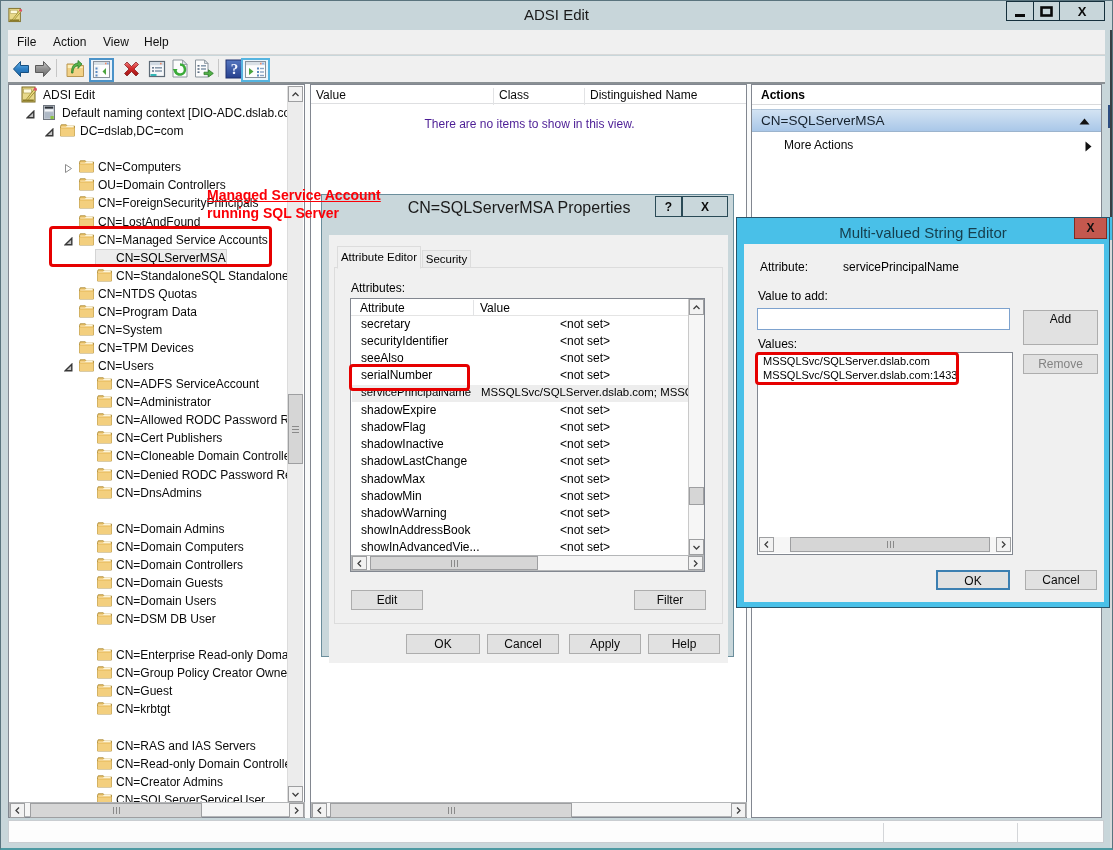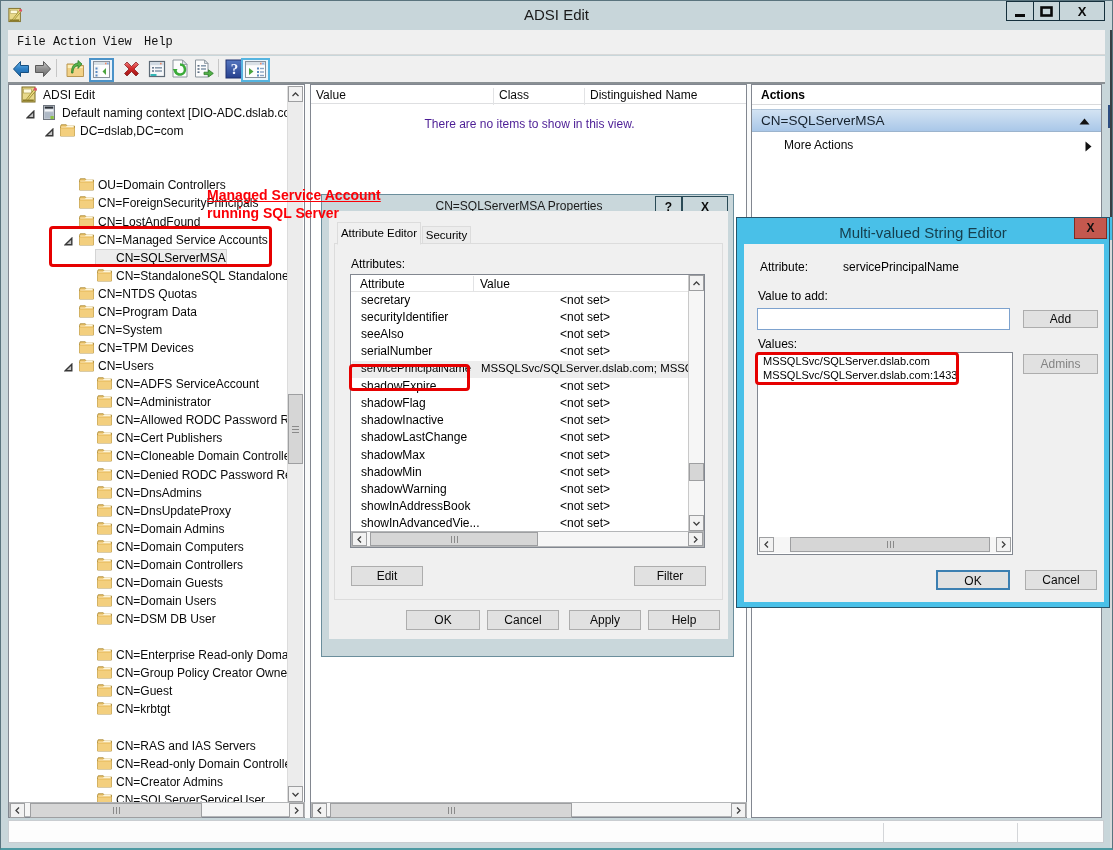--- a/index.html
+++ b/index.html
@@ -7,21 +7,21 @@
        background:#c8d6da; position:relative; }
 .abs { position:absolute; }
 
 #outerborder { position:absolute; inset:0; border:1px solid #5a747e; border-bottom:2px solid #4d99a2; pointer-events:none; z-index:50; }
 #titlebar { position:absolute; left:0; top:0; width:1113px; height:30px; background:#c8d6da; }
 #title { position:absolute; left:0; right:0; top:6px; text-align:center; font-size:15px; color:#1a1a1a; }
 .wbtn { position:absolute; top:1px; height:20px; border:1px solid #16303c; color:#0a0a0a;
         text-align:center; background:#c8d6da; }
 #appicon { position:absolute; left:8px; top:7px; } #appicon svg { width:15px; height:16px; }
 #menubar { position:absolute; left:8px; top:30px; width:1097px; height:25px; background:#f0f0f0; border-bottom:1px solid #d8d8d8;}
-.mi { position:absolute; top:5px; font-size:12px; color:#111;font-family:Liberation Mono, monospace; }
+.mi { position:absolute; top:5px; font-size:12px; color:#111; }
 #toolbar { position:absolute; left:8px; top:56px; width:1097px; height:28px; background:#f0f0f0; border-bottom:2px solid #8a9094; }
 .tsep { position:absolute; top:3px; width:1px; height:18px; background:#c6c6c6; }
 
 #treepanel { position:absolute; left:8px; top:84px; width:297px; height:734px;
   background:#fff; border:1px solid #828790; overflow:hidden; }
 .trow { position:absolute; left:0; height:18px; width:287px; overflow:hidden; }
 .trow .tt { position:absolute; top:2px; white-space:nowrap; font-size:12px; color:#0a0a0a; }
 .trow .ic { position:absolute; }
 .trow .ar { position:absolute; top:4px; }
 .selbg { position:absolute; top:0px; height:18px; background:#ededed; border:1px solid #d4d4d4; }
@@ -46,23 +46,23 @@
 .ssep { position:absolute; top:2px; width:1px; height:19px; background:#d4d6d9; }
 
 .sb { position:absolute; background:#f6f6f6; border:1px solid #b4b6b8; }
 .sbtn { position:absolute; background:#f2f2f2; border:1px solid #9e9fa1; display:flex; align-items:center; justify-content:center; }
 .sth { position:absolute; background:#d6d6d6; border:1px solid #9e9fa1; display:flex; align-items:center; justify-content:center; }
 .griph { width:7px; height:7px; border-left:1px solid #8a8a8a; border-right:1px solid #8a8a8a; background:linear-gradient(90deg,transparent 2px,#8a8a8a 2px,#8a8a8a 3px,transparent 3px); }
 .gripv { width:7px; height:7px; border-top:1px solid #8a8a8a; border-bottom:1px solid #8a8a8a; background:linear-gradient(0deg,transparent 2px,#8a8a8a 2px,#8a8a8a 3px,transparent 3px); }
 
 #propdlg { position:absolute; left:321px; top:194px; width:413px; height:463px;
   background:#c9d7db; border:1px solid #6b8e9c; z-index:10; }
-#propdlg .dtitle { position:absolute; left:0; right:17px; top:4px; text-align:center; font-size:12px; color:#1a1a1a; }
+#propdlg .dtitle { position:absolute; left:0; right:17px; top:4px; text-align:center; font-size:16px; color:#1a1a1a; }
 .dbtn { position:absolute; top:1px; height:21px; border:1px solid #2a4a56; text-align:center; font-weight:bold; color:#0a0a0a; }
-#propbody { position:absolute; left:7px; top:16px; width:399px; height:428px; background:#f0f0f0; }
+#propbody { position:absolute; left:7px; top:40px; width:399px; height:428px; background:#f0f0f0; }
 .tab { position:absolute; border:1px solid #dcdcdc; font-size:11.5px; text-align:center; }
 #tabpage { position:absolute; left:5px; top:32px; width:389px; height:357px; border:1px solid #dcdcdc; background:#f0f0f0; }
 #attrtable { position:absolute; left:21px; top:63px; width:355px; height:274px; background:#fff; border:1px solid #828790; }
 .arow { position:absolute; left:1px; height:17.2px; width:337px; font-size:12px;text-align:center; }
 .ahl { background:#ededed; }
 .ac1 { position:absolute; left:9px; top:1px; }
 .ac2 { position:absolute; left:129px; top:1px; white-space:nowrap; overflow:hidden; width:208px; }
 .btn { position:absolute; background:#e1e1e1; border:1px solid #adadad; text-align:center; font-size:12px; color:#0a0a0a; }
 
 #mvse { position:absolute; left:736px; top:217px; width:374px; height:391px;
@@ -243,20 +243,32 @@
           <path d="M7.8 1.2 L7.8 7.8 L1.2 7.8 Z" fill="#c4c4c4" stroke="#383838" stroke-width="1.4"></path>
         </svg></span>
       <span class="ic" style="left:51px;top:2px"><svg class="fi" width="15" height="13" viewBox="0 0 15 13">
           <path d="M0.5 2.5 L0.5 12 L14.5 12 L14.5 2 L7.5 2 L6.3 0.8 L1.2 0.8 Z" fill="#efc56a" stroke="#ac8c3c" stroke-width="0.9"></path>
           <path d="M1.3 2.8 L6 2.8 L7.2 1.6 L13.7 1.6 L13.7 3.4 L1.3 3.4 Z" fill="#fdf6dd"></path>
           <path d="M0.5 4.2 L14.5 4.2 L14.5 12 L0.5 12 Z" fill="#f3cf7e"></path>
           <path d="M0.5 4.2 L14.5 4.2" stroke="#e8bd5e" stroke-width="0.8"></path>
         </svg></span>
       <span class="tt" style="left:71px">DC=dslab,DC=com</span>
     </div>
+<div class="trow" style="top:73.3px">
+      <span class="ar" style="left:55px"><svg class="tg" width="9" height="9" viewBox="0 0 9 9">
+          <path d="M1.5 0.5 L7.5 4.5 L1.5 8.5 Z" fill="none" stroke="#8c8c8c" stroke-width="1"></path>
+        </svg></span>
+      <span class="ic" style="left:70px;top:2px"><svg class="fi" width="15" height="13" viewBox="0 0 15 13">
+          <path d="M0.5 2.5 L0.5 12 L14.5 12 L14.5 2 L7.5 2 L6.3 0.8 L1.2 0.8 Z" fill="#efc56a" stroke="#ac8c3c" stroke-width="0.9"></path>
+          <path d="M1.3 2.8 L6 2.8 L7.2 1.6 L13.7 1.6 L13.7 3.4 L1.3 3.4 Z" fill="#fdf6dd"></path>
+          <path d="M0.5 4.2 L14.5 4.2 L14.5 12 L0.5 12 Z" fill="#f3cf7e"></path>
+          <path d="M0.5 4.2 L14.5 4.2" stroke="#e8bd5e" stroke-width="0.8"></path>
+        </svg></span>
+      <span class="tt" style="left:89px">CN=Computers</span>
+    </div>
 <div class="trow" style="top:91.3px">
       <span class="ic" style="left:70px;top:2px"><svg class="fi" width="15" height="13" viewBox="0 0 15 13">
           <path d="M0.5 2.5 L0.5 12 L14.5 12 L14.5 2 L7.5 2 L6.3 0.8 L1.2 0.8 Z" fill="#efc56a" stroke="#ac8c3c" stroke-width="0.9"></path>
           <path d="M1.3 2.8 L6 2.8 L7.2 1.6 L13.7 1.6 L13.7 3.4 L1.3 3.4 Z" fill="#fdf6dd"></path>
           <path d="M0.5 4.2 L14.5 4.2 L14.5 12 L0.5 12 Z" fill="#f3cf7e"></path>
           <path d="M0.5 4.2 L14.5 4.2" stroke="#e8bd5e" stroke-width="0.8"></path>
         </svg></span>
       <span class="tt" style="left:89px">OU=Domain Controllers</span>
     </div>
 <div class="trow" style="top:109.4px">
@@ -411,29 +423,20 @@
       <span class="tt" style="left:107px">CN=Denied RODC Password Repli</span>
     </div>
 <div class="trow" style="top:398.5px">
       <span class="ic" style="left:88px;top:2px"><svg class="fi" width="15" height="13" viewBox="0 0 15 13">
           <path d="M0.5 2.5 L0.5 12 L14.5 12 L14.5 2 L7.5 2 L6.3 0.8 L1.2 0.8 Z" fill="#efc56a" stroke="#ac8c3c" stroke-width="0.9"></path>
           <path d="M1.3 2.8 L6 2.8 L7.2 1.6 L13.7 1.6 L13.7 3.4 L1.3 3.4 Z" fill="#fdf6dd"></path>
           <path d="M0.5 4.2 L14.5 4.2 L14.5 12 L0.5 12 Z" fill="#f3cf7e"></path>
           <path d="M0.5 4.2 L14.5 4.2" stroke="#e8bd5e" stroke-width="0.8"></path>
         </svg></span>
       <span class="tt" style="left:107px">CN=DnsAdmins</span>
-    </div>
-<div class="trow" style="top:416.6px">
-      <span class="ic" style="left:88px;top:2px"><svg class="fi" width="15" height="13" viewBox="0 0 15 13">
-          <path d="M0.5 2.5 L0.5 12 L14.5 12 L14.5 2 L7.5 2 L6.3 0.8 L1.2 0.8 Z" fill="#efc56a" stroke="#ac8c3c" stroke-width="0.9"></path>
-          <path d="M1.3 2.8 L6 2.8 L7.2 1.6 L13.7 1.6 L13.7 3.4 L1.3 3.4 Z" fill="#fdf6dd"></path>
-          <path d="M0.5 4.2 L14.5 4.2 L14.5 12 L0.5 12 Z" fill="#f3cf7e"></path>
-          <path d="M0.5 4.2 L14.5 4.2" stroke="#e8bd5e" stroke-width="0.8"></path>
-        </svg></span>
-      <span class="tt" style="left:107px">CN=DnsUpdateProxy</span>
     </div>
 <div class="trow" style="top:434.7px">
       <span class="ic" style="left:88px;top:2px"><svg class="fi" width="15" height="13" viewBox="0 0 15 13">
           <path d="M0.5 2.5 L0.5 12 L14.5 12 L14.5 2 L7.5 2 L6.3 0.8 L1.2 0.8 Z" fill="#efc56a" stroke="#ac8c3c" stroke-width="0.9"></path>
           <path d="M1.3 2.8 L6 2.8 L7.2 1.6 L13.7 1.6 L13.7 3.4 L1.3 3.4 Z" fill="#fdf6dd"></path>
           <path d="M0.5 4.2 L14.5 4.2 L14.5 12 L0.5 12 Z" fill="#f3cf7e"></path>
           <path d="M0.5 4.2 L14.5 4.2" stroke="#e8bd5e" stroke-width="0.8"></path>
         </svg></span>
       <span class="tt" style="left:107px">CN=Domain Admins</span>
     </div>
@@ -743,42 +746,42 @@
 </div>
 
 <div id="mvse">
   <div class="dtitle">Multi-valued String Editor</div>
   <span id="mvsex">X</span>
   <div id="mvsebody">
     <span class="abs" style="left:16px;top:16px">Attribute:</span>
     <span class="abs" style="left:99px;top:16px">servicePrincipalName</span>
     <span class="abs" style="left:14px;top:45px">Value to add:</span>
     <span class="abs" style="left:13px;top:64px;width:253px;height:22px;background:#fff;border:1px solid #7da2ce"></span>
-    <span class="btn" style="left:279px;top:66px;width:75px;height:18px;padding-top:1px">Add</span>
+    <span class="btn" style="left:279px;top:66px;width:75px;height:35px;padding-top:1px">Add</span>
     <span class="abs" style="left:14px;top:93px">Values:</span>
     <div class="abs" style="left:13px;top:108px;width:256px;height:203px;background:#fff;border:1px solid #828790">
       <span class="abs" style="left:5px;top:2px;font-size:11px">MSSQLSvc/SQLServer.dslab.com</span>
       <span class="abs" style="left:5px;top:16px;font-size:11px">MSSQLSvc/SQLServer.dslab.com:1433</span>
       <div class="sb" style="left:1px;bottom:1px;width:252px;height:16px;border:none;background:#f6f6f6">
         <span class="sbtn" style="left:0;top:0;width:15px;height:15px">
             <svg width="7" height="9" viewBox="0 0 7 9">
               <path d="M5 1.5 L2 4.5 L5 7.5" fill="none" stroke="#404040" stroke-width="1.3"></path>
             </svg>
           </span>
         <span class="sbtn" style="right:0;top:0;width:15px;height:15px">
             <svg width="7" height="9" viewBox="0 0 7 9">
               <path d="M2 1.5 L5 4.5 L2 7.5" fill="none" stroke="#404040" stroke-width="1.3"></path>
             </svg>
           </span>
         <span class="sth" style="left:31px;top:0;width:200px;height:15px">
             <span class="griph"></span>
           </span>
       </div>
     </div>
-    <span class="btn" style="left:279px;top:110px;width:75px;height:20px;padding-top:2px;color:#838383">Admins</span>
+    <span class="btn" style="left:279px;top:110px;width:75px;height:20px;padding-top:2px;color:#838383">Remove</span>
     <span class="btn" style="left:192px;top:326px;width:74px;height:20px;padding-top:2px;border:2px solid #3c7fb1">OK</span>
     <span class="btn" style="left:281px;top:326px;width:72px;height:20px;padding-top:2px">Cancel</span>
   </div>
 </div>
 
 <div class="redtext" style="left:207px;top:187px;text-decoration:underline">Managed Service Account</div>
 <div class="redtext" style="left:207px;top:205px">running SQL Server</div>
 <div class="redbox" style="left:49px;top:226px;width:223px;height:41px"></div>
 <div class="redbox" style="left:349px;top:364px;width:121px;height:27px;z-index:15"></div>
 <div class="redbox" style="left:755px;top:352px;width:204px;height:33px;z-index:25"></div>

